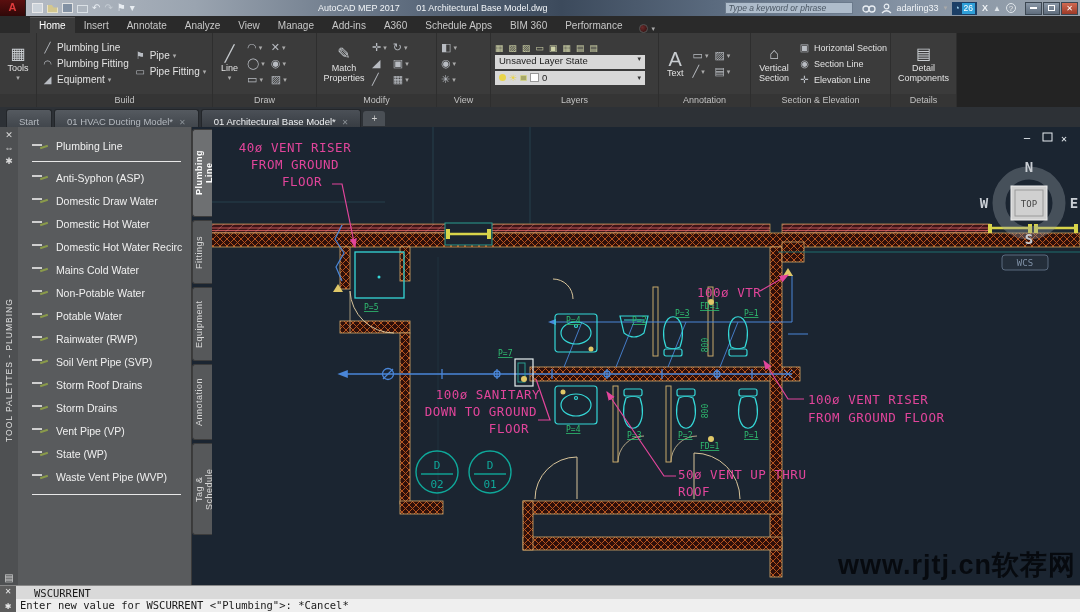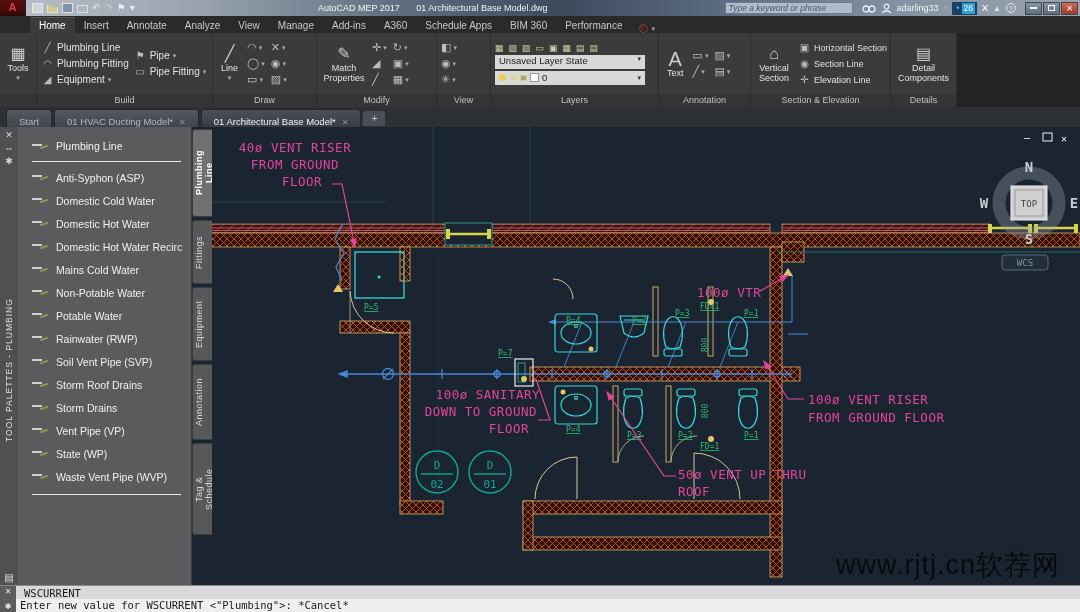--- a/index.html
+++ b/index.html
@@ -100,29 +100,29 @@
   .tool-ico::after { content:""; position:absolute; left:8px; top:4px; width:8px; height:2px; background:#8a9a4a; transform:rotate(-18deg); }
 
   .ptabs { position:absolute; left:192px; top:2px; width:20px; display:flex; flex-direction:column; gap:3px; z-index:3; }
   .ptab { writing-mode:vertical-rl; transform:rotate(180deg); background:#56585a; color:#d8d8d8;
     font-size:9px; text-align:center; border-radius:0 3px 3px 0; border:1px solid #3c3c3c; border-left:none;
     padding:10px 1px; letter-spacing:.5px; }
   .ptab.active { background:#6e7072; color:#fff; font-weight:bold; }
 
   .viewport { flex:1; position:relative; background:#1b2531; overflow:hidden; }
   .vpsvg { position:absolute; left:0; top:0; }
-  .watermark { position:absolute; right:20px; bottom:2px; font-size:27px; font-weight:normal;
+  .watermark { position:absolute; right:4px; bottom:2px; font-size:27px; font-weight:bold;
     color:#05080c; opacity:.9; letter-spacing:1px; pointer-events:none; }
 
   
   .cmdline { height:27px; display:flex; background:#d9d9d9; border-top:1px solid #888; }
   .cmdstrip { width:16px; background:#5c5c5c; display:flex; flex-direction:column; justify-content:space-between;
     align-items:center; color:#e8e8e8; font-size:8px; padding:1px 0; }
   .cmdtext { flex:1; font-family:"DejaVu Sans Mono", monospace; font-size:10.5px; color:#1a1a1a; }
-  .cmdtext .l1 { padding:1px 8px 0; }
+  .cmdtext .l1 { padding:1px 18px 0; }
   .cmdtext .l2 { background:#efefef; padding:0 4px 1px; }
 
   text { font-family:"DejaVu Sans Mono", monospace; }
   .annot { fill:#e2459b; font-size:12.5px; letter-spacing:.5px; }
   .glabel { fill:#2fbf71; font-size:8px; }
   .dtag { fill:#0fa89a; font-size:11px; text-anchor:middle; }
 </style>
 </head>
 <body>
 
@@ -456,21 +456,21 @@
         <span class="tool-ico"></span>
         <span>Plumbing Line</span>
       </div>
       <div class="psep"></div>
       <div class="prow">
           <span class="tool-ico"></span>
           <span>Anti-Syphon (ASP)</span>
         </div>
       <div class="prow">
           <span class="tool-ico"></span>
-          <span>Domestic Cold Water</span>
+          <span>Domestic Draw Water</span>
         </div>
       <div class="prow">
           <span class="tool-ico"></span>
           <span>Domestic Hot Water</span>
         </div>
       <div class="prow">
           <span class="tool-ico"></span>
           <span>Domestic Hot Water Recirc</span>
         </div>
       <div class="prow">

